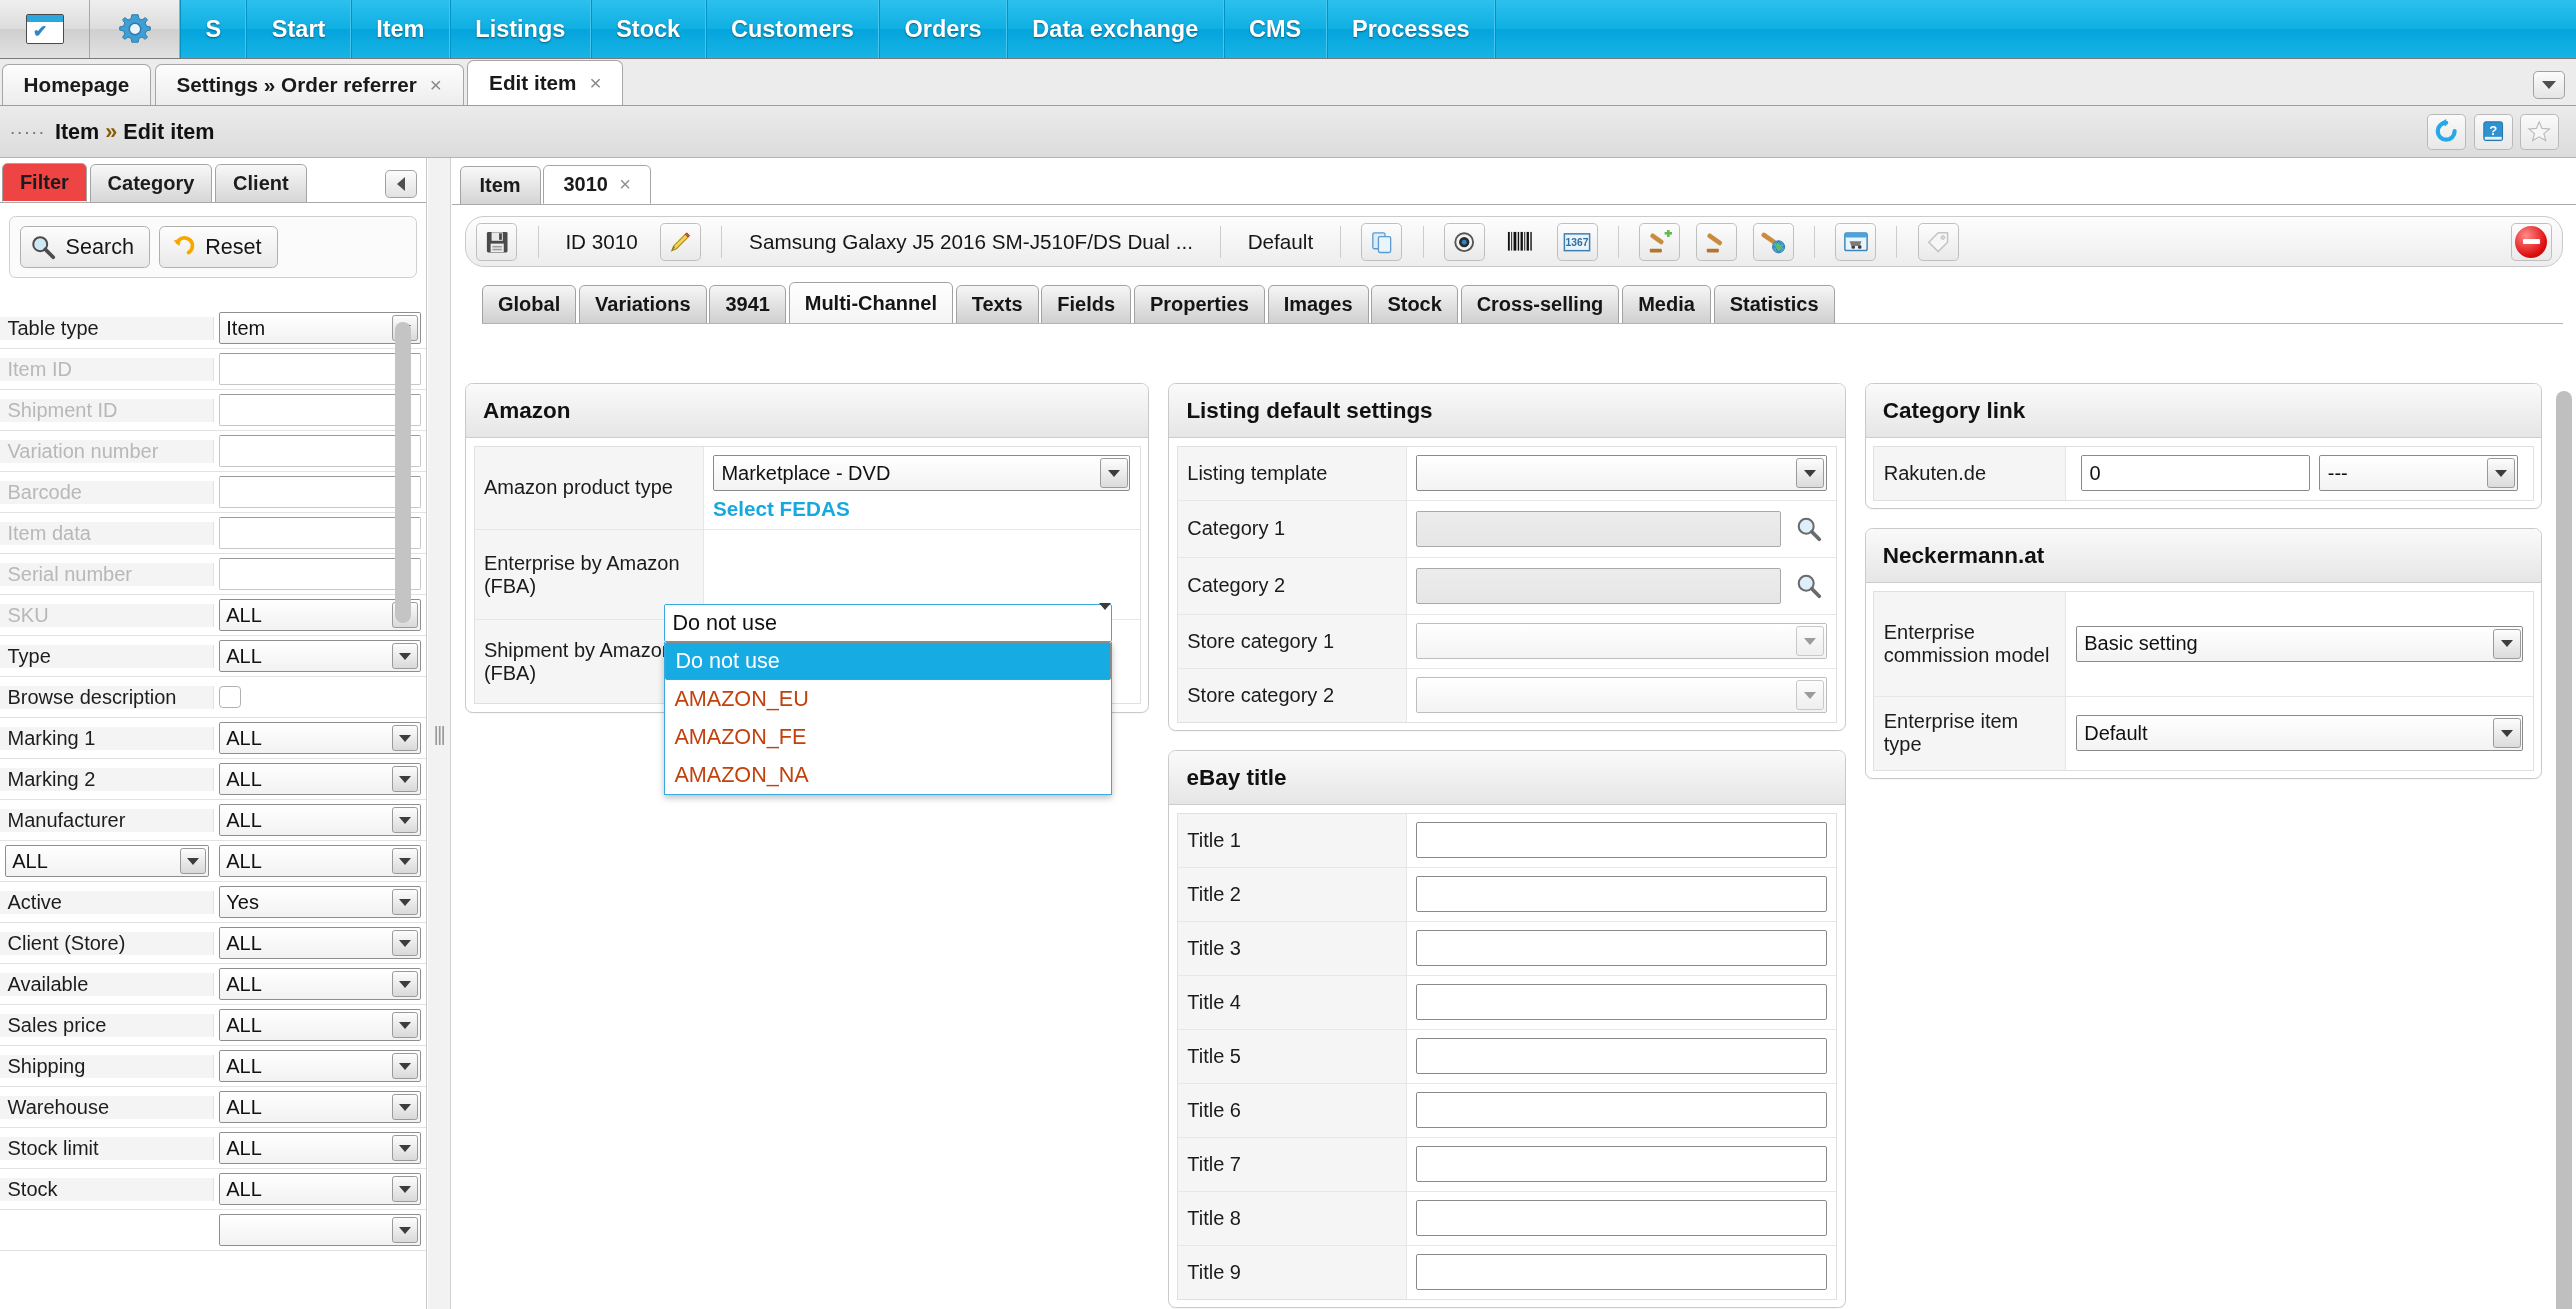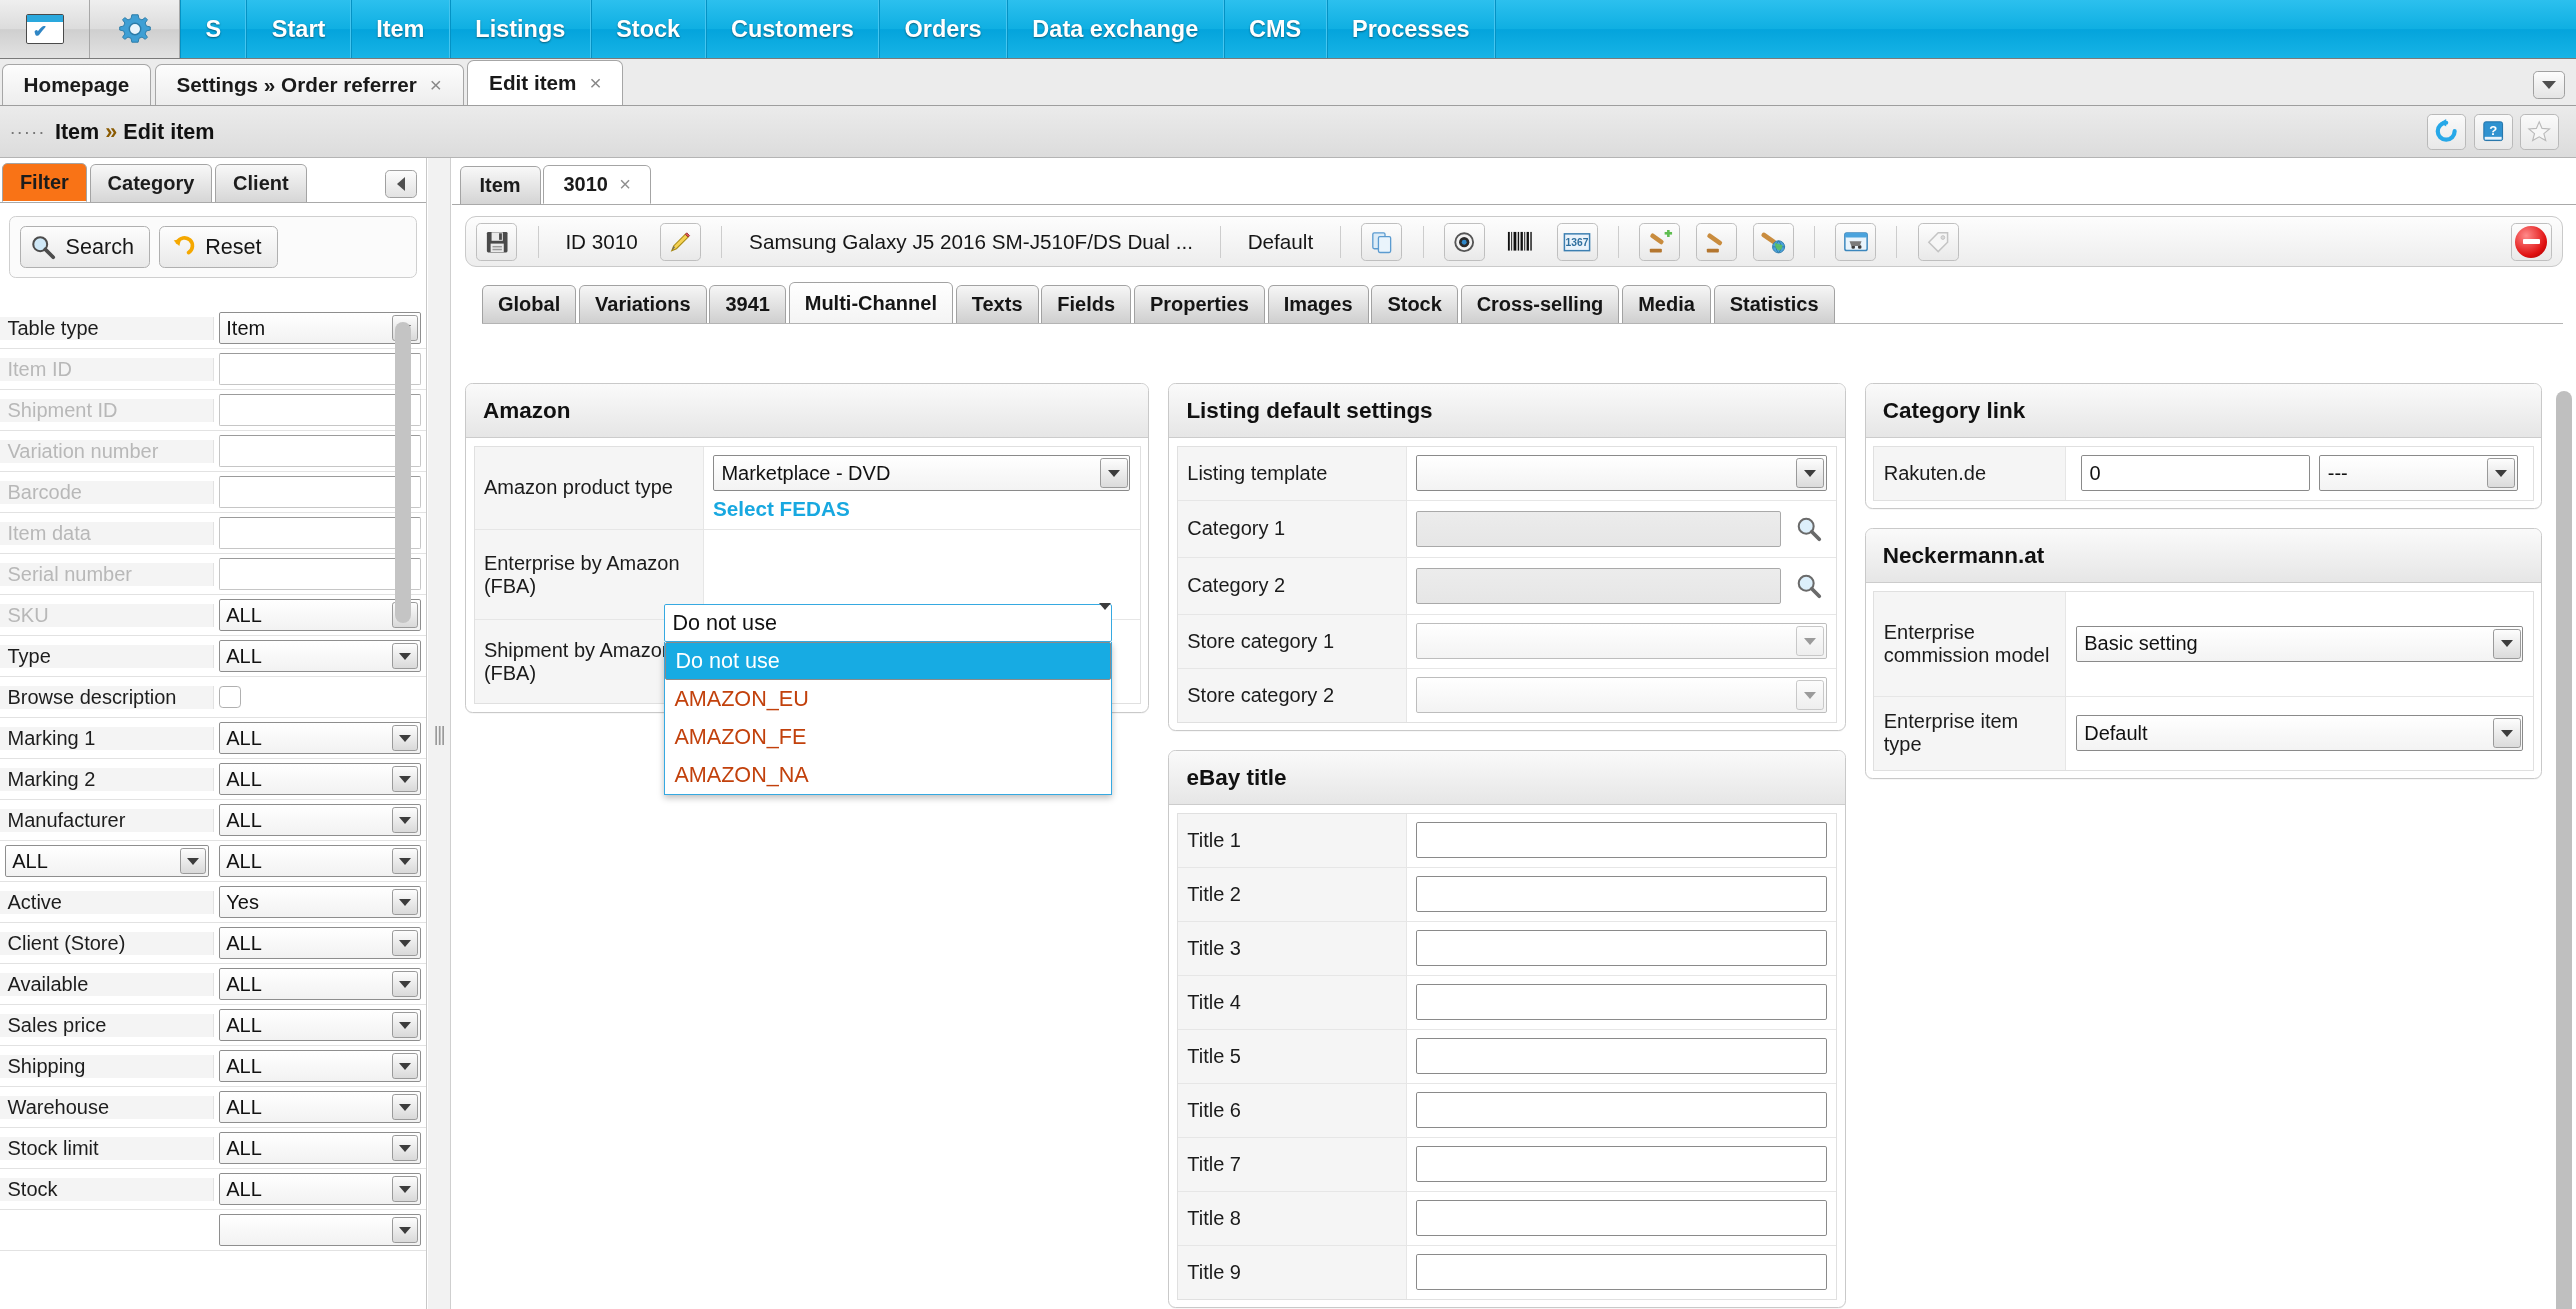--- a/index.html
+++ b/index.html
@@ -108,21 +108,21 @@
     border-bottom: 0.9px solid #a9a9a9; background: #ffffff;
   }
   .lp-tab {
     height: 38px; padding: 0 17px; margin-right: 2.8px;
     display: flex; align-items: center;
     font-size: 20px; font-weight: bold; color: #1c1c1c;
     background: linear-gradient(to bottom,#f8f8f8,#d6d6d6);
     border: 0.9px solid #a4a4a4; border-bottom: none; border-radius: 5.6px 5.6px 0 0;
     cursor: pointer;
   }
-  .lp-tab.active { background: #f97316; border-bottom: 0.9px solid #ffffff; height: 39px;}
+  .lp-tab.active { background: #ef4444; border-bottom: 0.9px solid #ffffff; height: 39px;}
   .lp-collapse { margin-left: auto; margin-right: 9.4px; margin-bottom: 3.8px; }
   .collapse-btn {
     width: 32px;height:28px;border:0.9px solid #a0a0a0;border-radius:4.7px;
     background:linear-gradient(to bottom,#fcfcfc,#e2e2e2);
     display:flex;align-items:center;justify-content:center;cursor:pointer;
   }
   .caret-left { width:0;height:0;border-top:7.5px solid transparent;border-bottom:7.5px solid transparent;border-right:8.5px solid #4f4f4f; }
 
   .searchbox {
     margin: 13px 9.4px 9.4px 9.4px; padding: 9.4px;
@@ -197,21 +197,21 @@
     font-size: 20px; font-weight: bold; color:#1b1b1b;
     background: linear-gradient(to bottom,#f8f8f8,#d4d4d4);
     border: 0.9px solid #a4a4a4; border-bottom: none; border-radius: 5.6px 5.6px 0 0;
     cursor:pointer;
   }
   .item-tab.active { background:#fff; border-bottom:0.9px solid #fff; height:39px;text-align:center;}
   .item-tab .tclose { color:#909090; font-weight: normal; font-size: 20px;}
 
   .toolbar {
     margin: 11.3px 13px 0 13px; height: 51px;
-    border: 0.9px solid #cacaca; border-radius: 11px;
+    border: 0.9px solid #cacaca; border-radius: 19px;
     background: linear-gradient(to bottom,#fdfdfd,#ededed);
     display: flex; align-items: center; padding: 0 7.5px; gap: 10px;
   }
   .tb-btn {
     width: 41px; height: 38px; border: 0.9px solid #bfbfbf; border-radius: 4.7px;
     background: linear-gradient(to bottom,#fdfdfd,#e9e9e9);
     display:flex;align-items:center;justify-content:center; cursor: pointer; margin: 0 2.8px;
   }
   .tb-btn.flat { border-color: transparent; background: transparent; }
   .tb-sep { width:0.9px; height: 32px; background: #cdcdcd; margin: 0 7.5px;}

